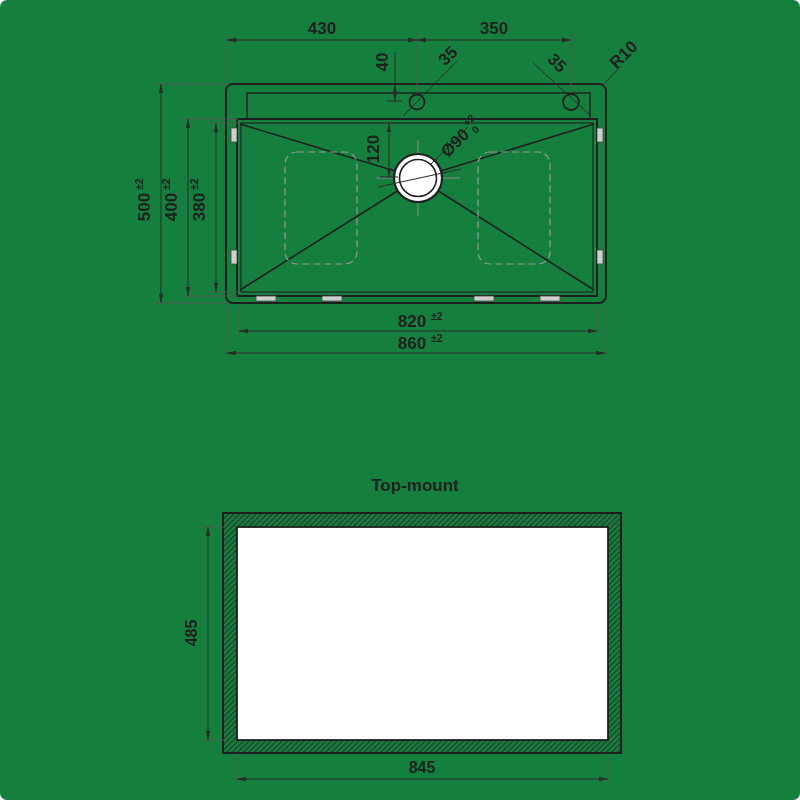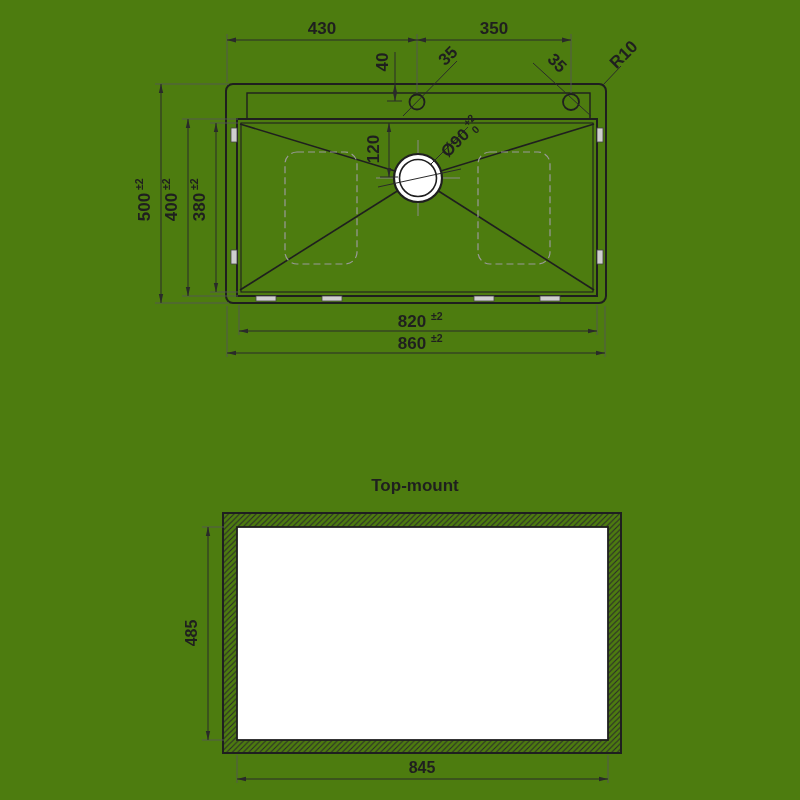--- a/index.html
+++ b/index.html
@@ -1,16 +1,16 @@
 <!DOCTYPE html>
 <html><head>
 <meta charset="utf-8">
 <style>
   html,body{margin:0;padding:0;background:#ffffff;}
-  .page{width:800px;height:800px;background:#4d7c0f;position:relative;overflow:hidden;}
+  .page{width:800px;height:800px;background:#15803d;position:relative;overflow:hidden;border-radius:7px;}
   svg{display:block;}
   text{font-family:"Liberation Sans", sans-serif;font-weight:700;fill:#1f1f1f;}
   .dim-main{font-size:17px;}
   .dim-small{font-size:16px;}
   .dim-tol{font-size:10.5px;}
   .title{font-size:17px;}
   .obj{stroke:#1f1f1f;fill:none;}
   .obj-thick{stroke-width:2;}
   .obj-med{stroke-width:1.4;}
   .obj-thin{stroke-width:1.1;}

